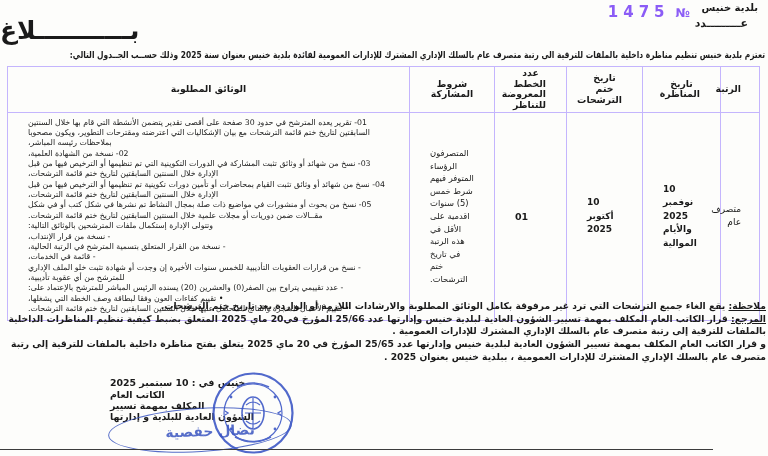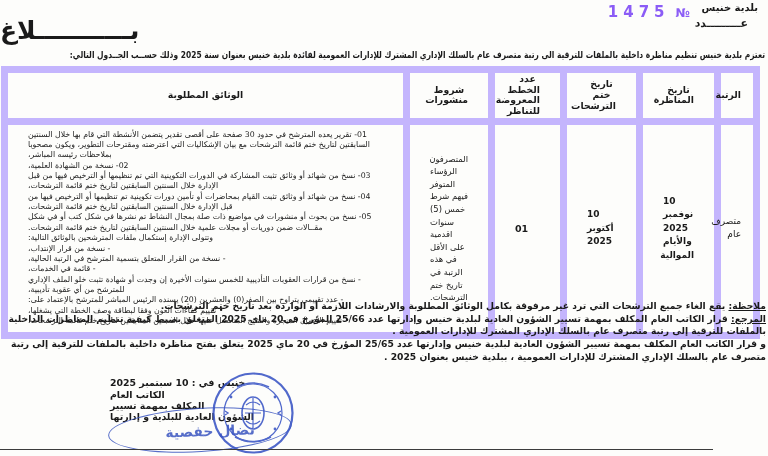--- a/index.html
+++ b/index.html
@@ -12,21 +12,21 @@
   
   .muni{top:2px;right:10px;font-size:10px;font-weight:700;text-align:center;}
   .numlabel{top:17px;right:20px;font-size:11px;font-weight:700;}
   .refno{top:3px;right:78px;color:#8b5cf6;font-size:15px;font-weight:600;letter-spacing:5px;white-space:nowrap;text-align:center;}
   .refno .nosym{font-size:12px;letter-spacing:0;margin-left:6px;}
   .title{top:16px;left:0;right:0;text-align:left;font-size:25px;font-weight:700;letter-spacing:-1px;}
   .intro{top:49px;right:3px;font-size:9.4px;font-weight:700;white-space:nowrap;
          transform:scaleX(.8);transform-origin:right center;}
   
   table.maintbl{position:absolute;top:66px;right:8px;width:752px;border-collapse:collapse;table-layout:fixed;}
-  table.maintbl th,table.maintbl td{border:7px solid #c4b5fd;padding:1px 20px;}
+  table.maintbl th,table.maintbl td{border:1px solid #c4b5fd;padding:1px 20px;}
   table.maintbl th{font-size:9.3px;font-weight:700;text-align:center;height:24px;line-height:1.15;}
   table.maintbl td{vertical-align:middle;text-align:left;height:205px;}
   td.rank{font-size:9px;line-height:1.5;}
   td.dates{font-size:9px;font-weight:700;line-height:1.5;}
   td.pos{font-size:9.5px;font-weight:700;}
   td.cond{font-size:8.4px;line-height:1.5;padding:2px 6px;}
   td.docs{vertical-align:top;text-align:right;padding:2px 5px 2px 3px;}
   .doc-line{font-size:7.8px;line-height:1.33;}
   .doc-line.dash{padding-right:5px;}
   .doc-line.bullet{padding-right:28px;}
@@ -62,21 +62,21 @@
     <col style="width:72px">
       <col style="width:85px">
       <col style="width:402px">
   </colgroup>
   <thead>
     <tr>
       <th>الرتبة</th>
       <th>تاريخ المناظرة</th>
       <th>تاريخ ختم الترشحات</th>
       <th>عدد الخطط المعروضة للتناظر</th>
-      <th>شروط منشورات</th>
+      <th>شروط المشاركة</th>
       <th>الوثائق المطلوبة</th>
     </tr>
   </thead>
   <tbody>
     <tr>
       <td class="rank">متصرف عام</td>
       <td class="dates">10 نوفمبر 2025 والأيام الموالية</td>
       <td class="dates">10 أكتوبر 2025</td>
       <td class="pos">01</td>
       <td class="cond">المتصرفون الرؤساء المتوفر فيهم شرط خمس (5) سنوات اقدمية على الأقل في هذه الرتبة في تاريخ ختم الترشحات.</td>

